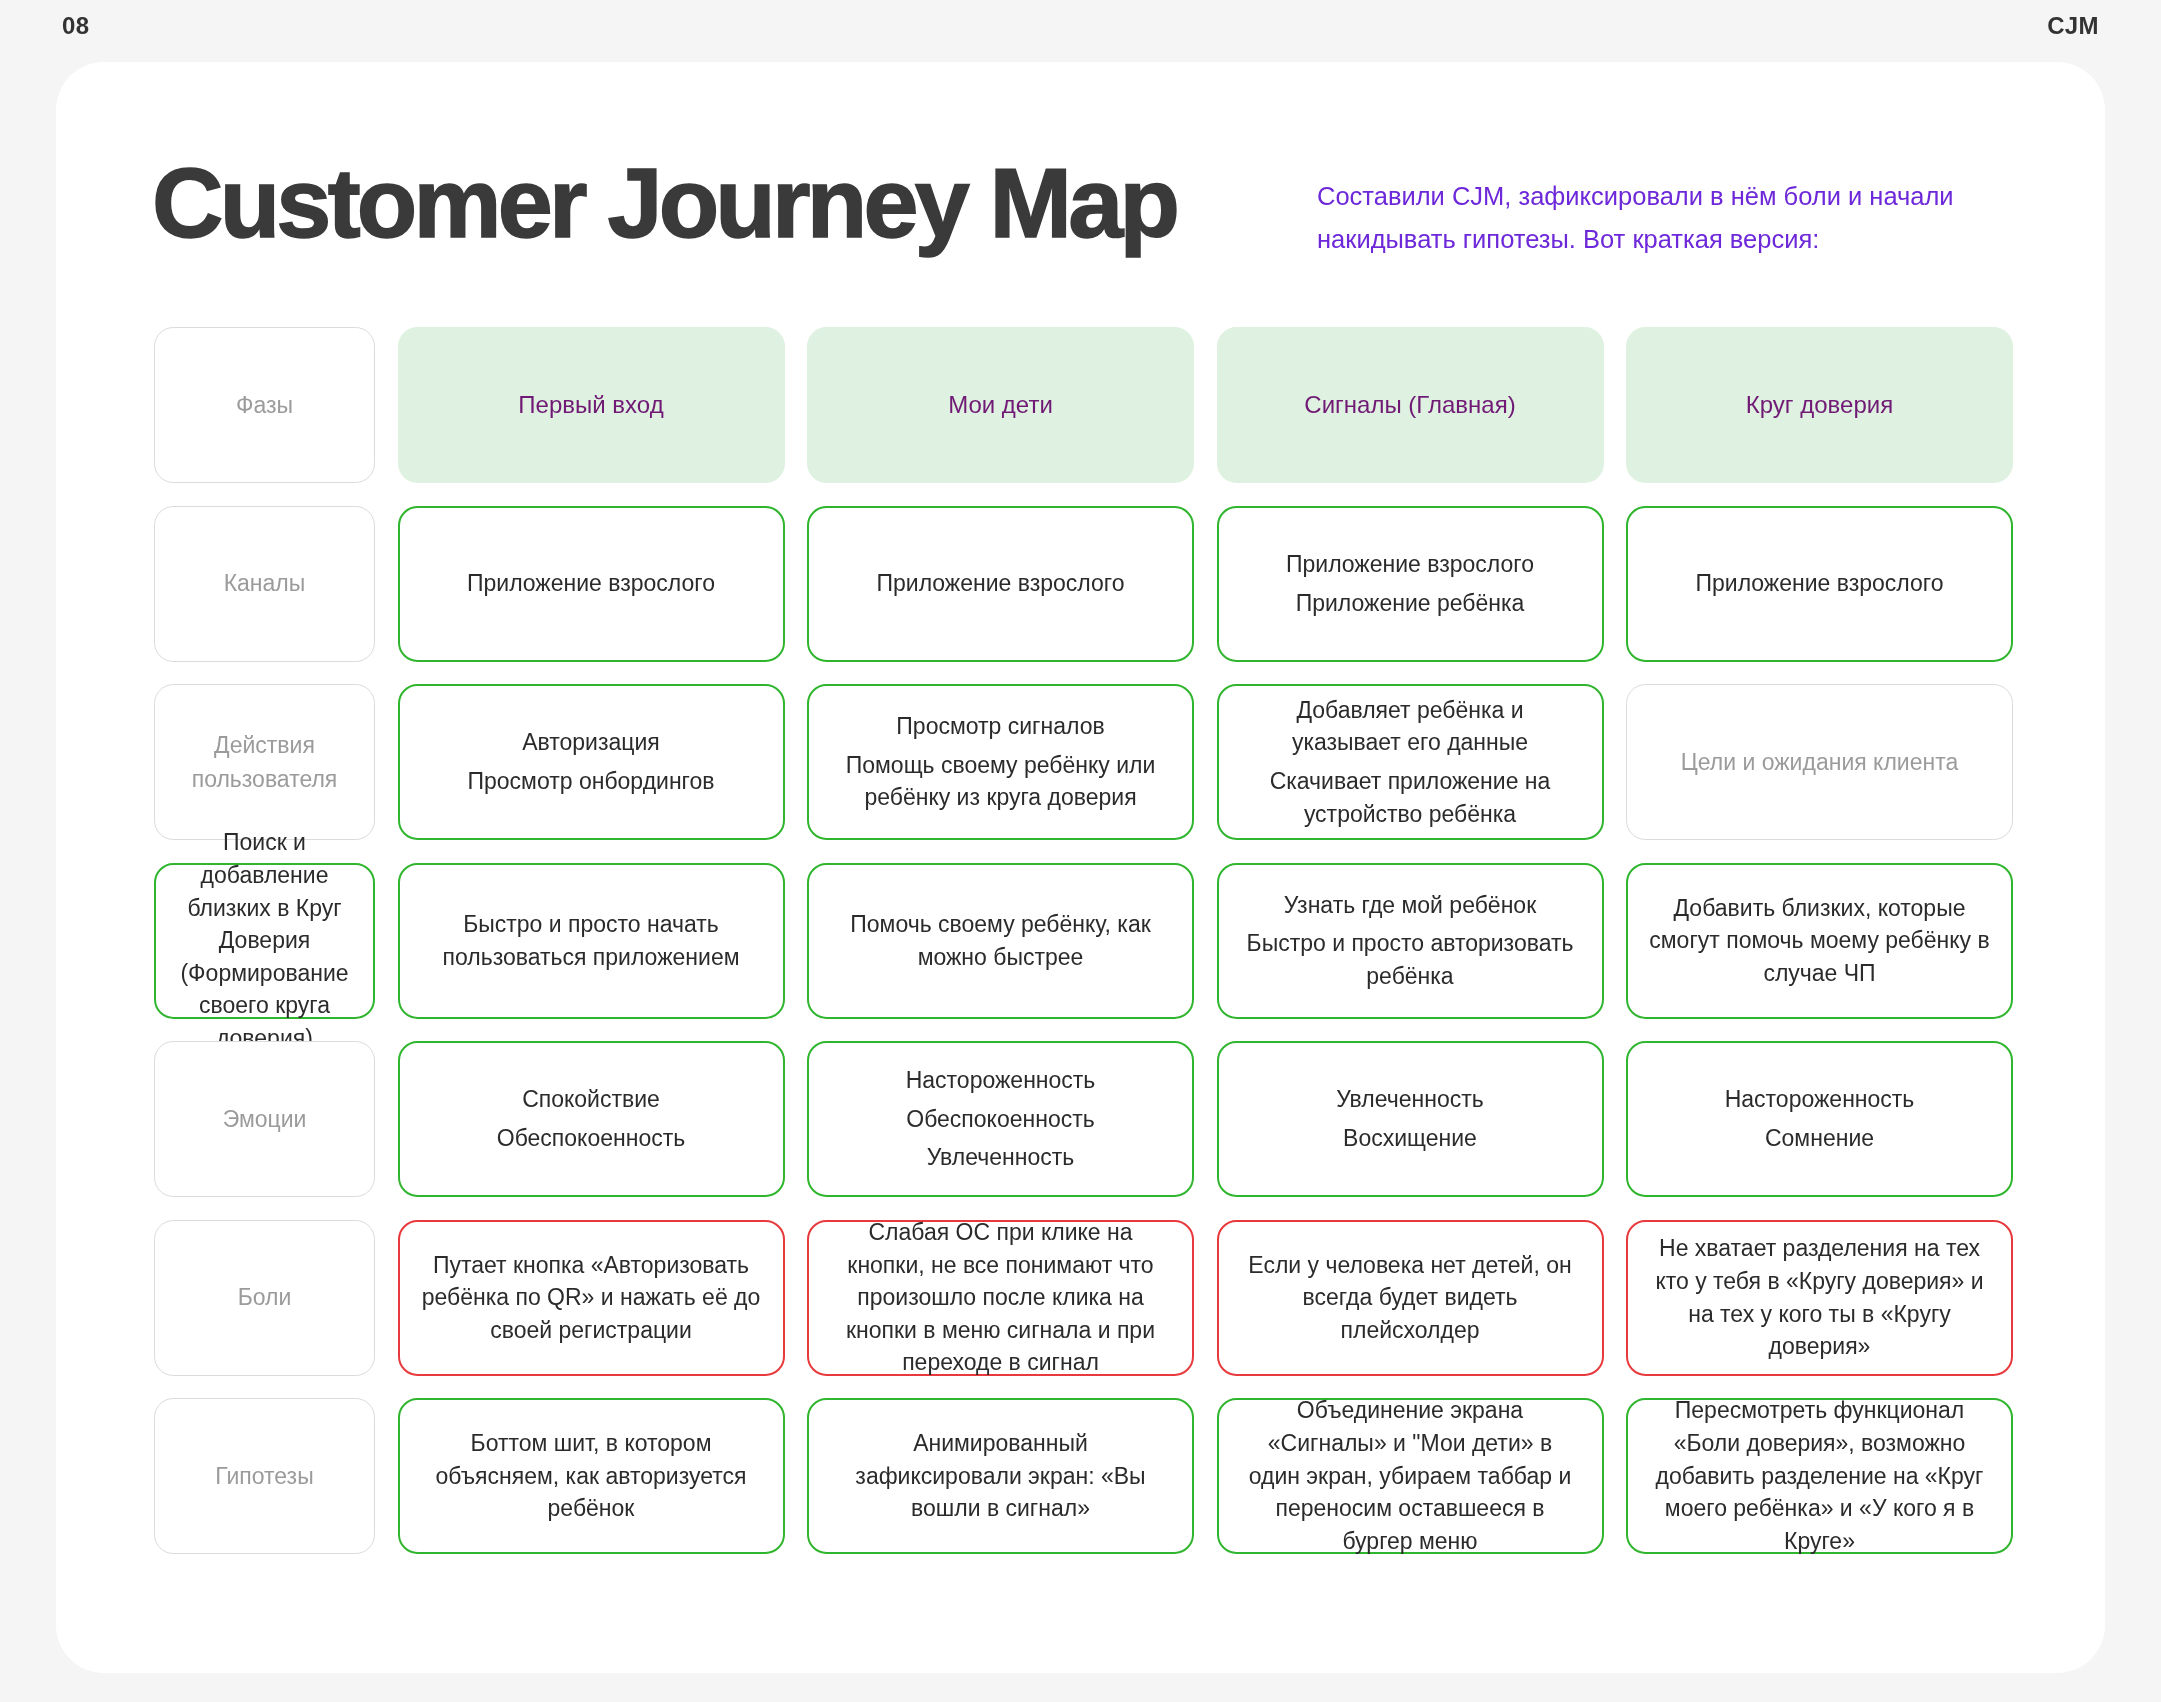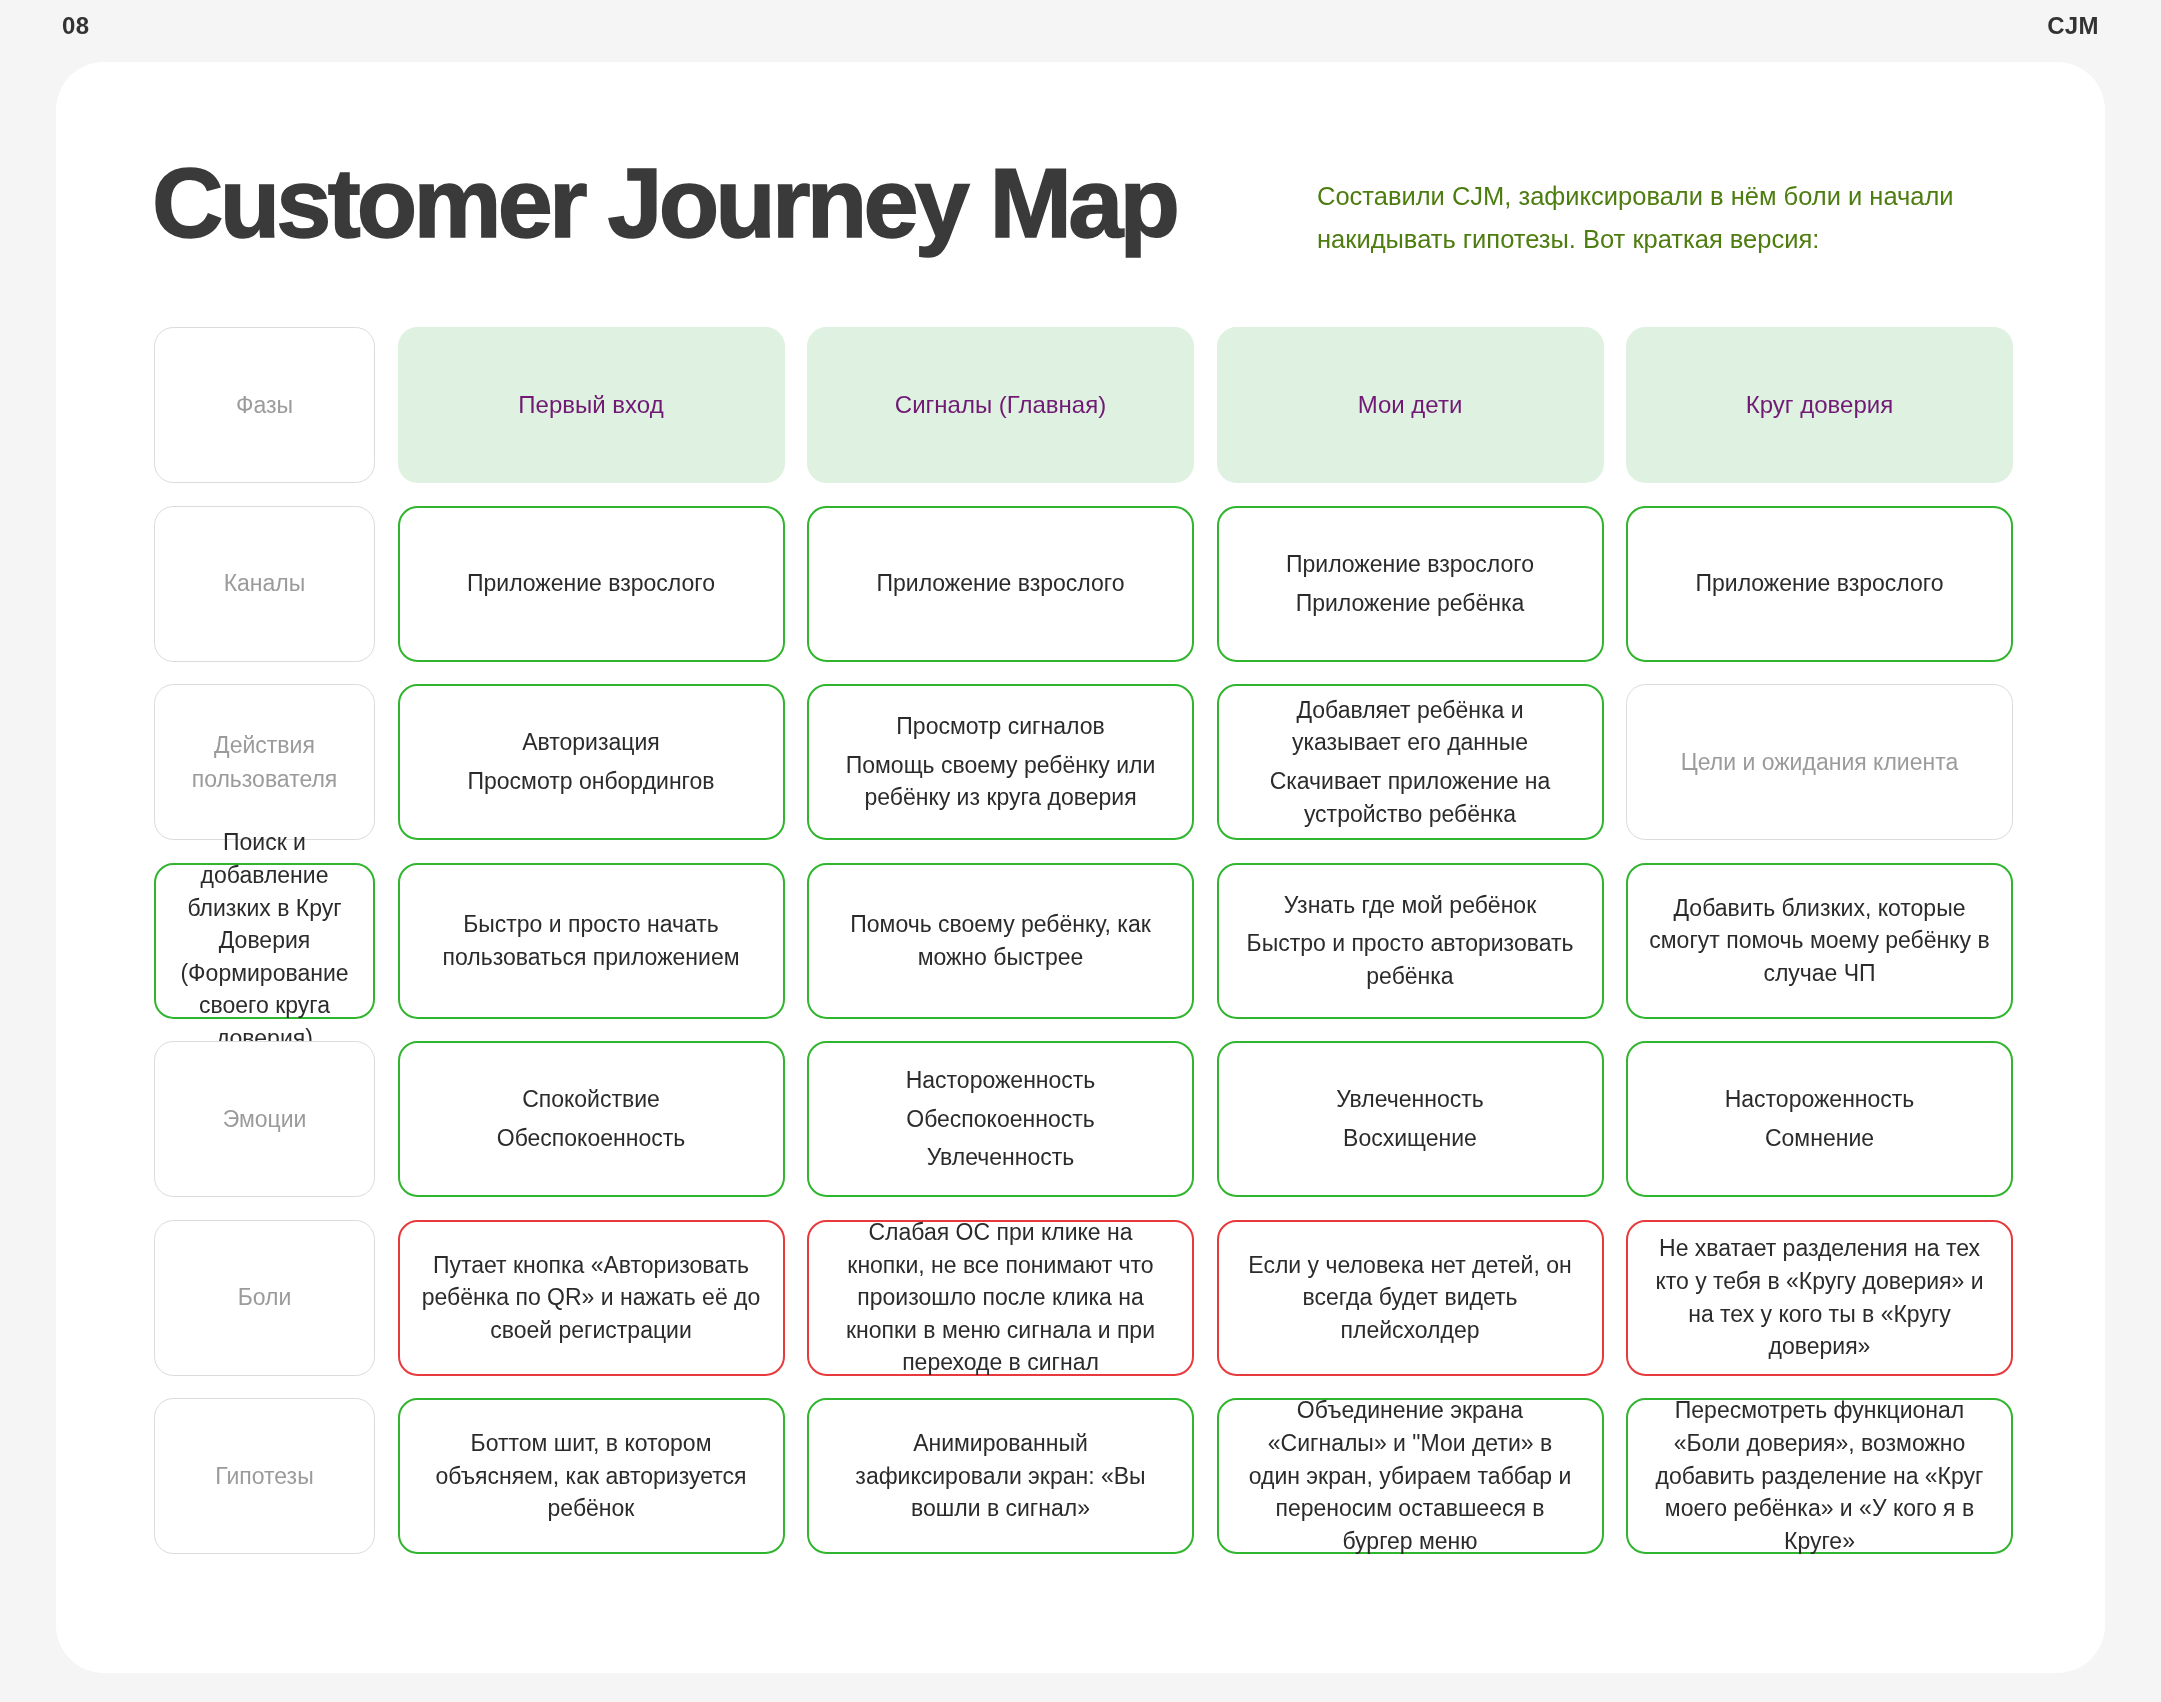--- a/index.html
+++ b/index.html
@@ -45,21 +45,21 @@
     white-space: nowrap;
   }
 
   .subtitle {
     position: absolute;
     left: 1261px;
     top: 113px;
     width: 660px;
     font-size: 25.5px;
     line-height: 1.7;
-    color: #4d7c0f;
+    color: #6d28d9;
   }
 
   .grid {
     position: absolute;
     left: 98px;
     top: 265px;
     display: grid;
     grid-template-columns: 221px repeat(4, 387px);
     column-gap: 22.5px;
     row-gap: 22.5px;
@@ -110,22 +110,22 @@
 
 <div class="card">
 
   <div class="title">Customer Journey Map</div>
   <div class="subtitle">Составили CJM, зафиксировали в нём боли и начали накидывать гипотезы. Вот краткая версия:</div>
 
   <div class="grid">
 
     <div class="box label-box">Фазы</div>
     <div class="box phase-box">Первый вход</div>
+    <div class="box phase-box">Мои дети</div>
     <div class="box phase-box">Сигналы (Главная)</div>
-    <div class="box phase-box">Мои дети</div>
     <div class="box phase-box">Круг доверия</div>
 
     <div class="box label-box">Каналы</div>
     <div class="box cell">
       <p>Приложение взрослого</p>
     </div>
     <div class="box cell">
       <p>Приложение взрослого</p>
     </div>
     <div class="box cell">

